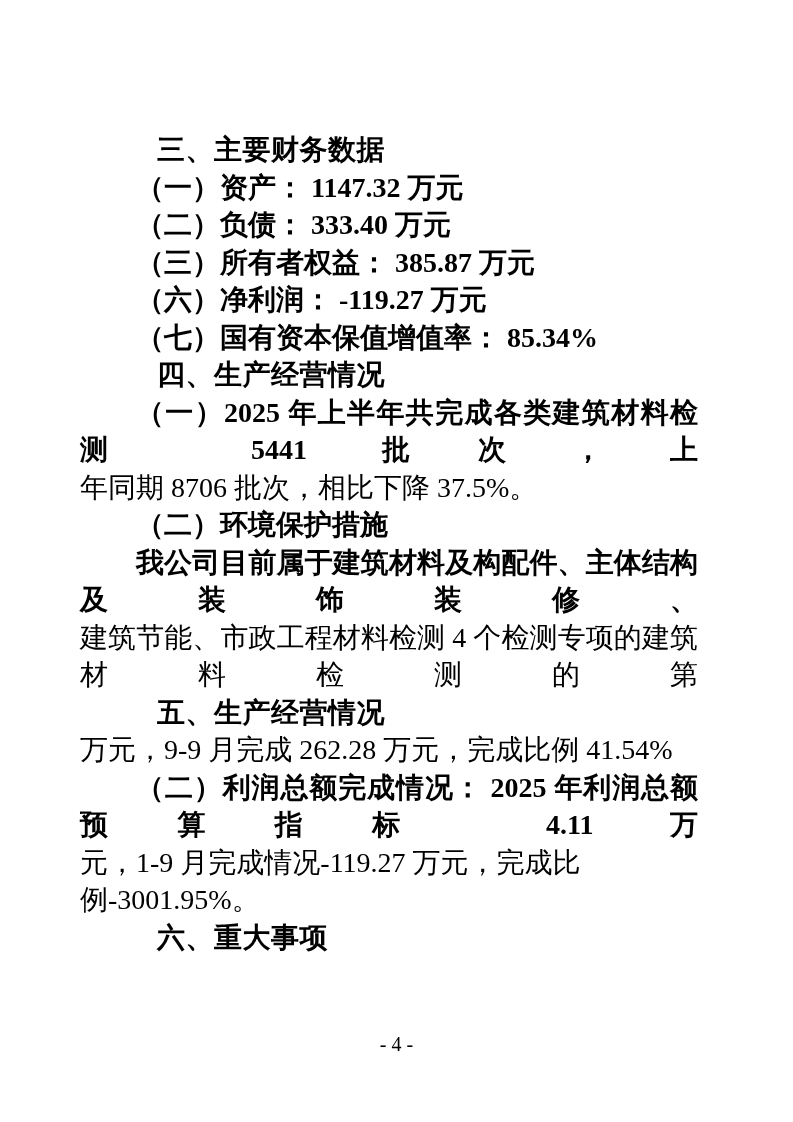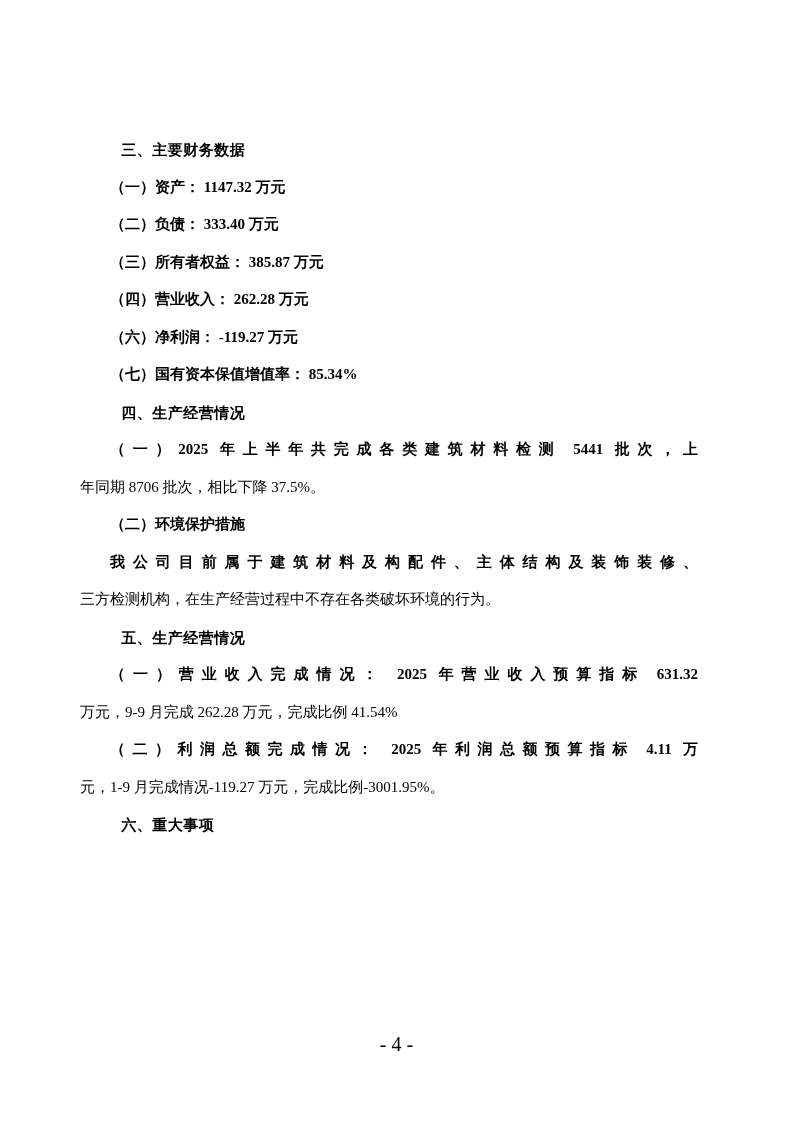--- a/index.html
+++ b/index.html
@@ -14,21 +14,21 @@
     background: #ffffff;
     overflow: hidden;
     font-family: "Liberation Serif", "DejaVu Serif", serif;
     color: #000000;
   }
   .content {
     position: absolute;
     left: 80px;
     top: 131px;
     width: 618px;
-    font-size: 15px;
+    font-size: 28px;
     line-height: 37.5px;
   }
   .line {
     white-space: pre-wrap;
     text-align: left;
   }
   .indent {
     text-indent: 2em;
     font-weight: bold;
   }
@@ -57,33 +57,31 @@
 </head>
 <body>
 
 <div class="page">
   <div class="content">
 
     <div class="line heading">三、主要财务数据</div>
     <div class="line indent">（一）资产： 1147.32 万元</div>
     <div class="line indent">（二）负债： 333.40 万元</div>
     <div class="line indent">（三）所有者权益： 385.87 万元</div>
-    <div class="line indent">（四）营业收入： 262.28 万元</div>
     <div class="line indent">（六）净利润： -119.27 万元</div>
     <div class="line indent">（七）国有资本保值增值率： 85.34%</div>
 
     <div class="line heading">四、生产经营情况</div>
     <div class="line indent fill">（一）2025 年上半年共完成各类建筑材料检测 5441 批次，上</div>
     <div class="line">年同期 8706 批次，相比下降 37.5%。</div>
     <div class="line indent">（二）环境保护措施</div>
     <div class="line indent fill">我公司目前属于建筑材料及构配件、主体结构及装饰装修、</div>
-    <div class="line">三方检测机构，在生产经营过程中不存在各类破坏环境的行为。</div>
+    <div class="line fill">建筑节能、市政工程材料检测 4 个检测专项的建筑材料检测的第</div>
 
     <div class="line heading">五、生产经营情况</div>
-    <div class="line indent fill">（一）营业收入完成情况： 2025 年营业收入预算指标 631.32</div>
     <div class="line">万元，9-9 月完成 262.28 万元，完成比例 41.54%</div>
     <div class="line indent fill">（二）利润总额完成情况： 2025 年利润总额预算指标 4.11 万</div>
     <div class="line">元，1-9 月完成情况-119.27 万元，完成比例-3001.95%。</div>
 
     <div class="line heading">六、重大事项</div>
 
   </div>
 
   <div class="footer">- 4 -</div>
 </div>

